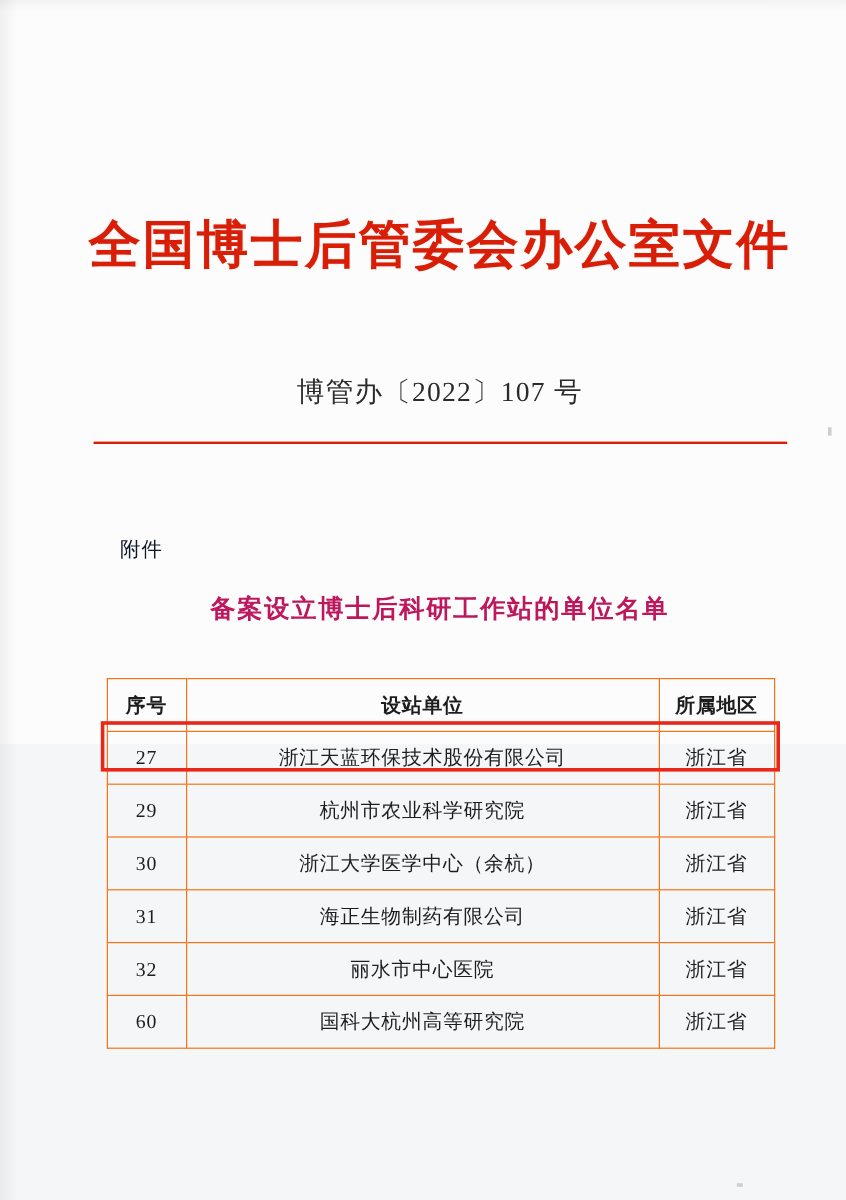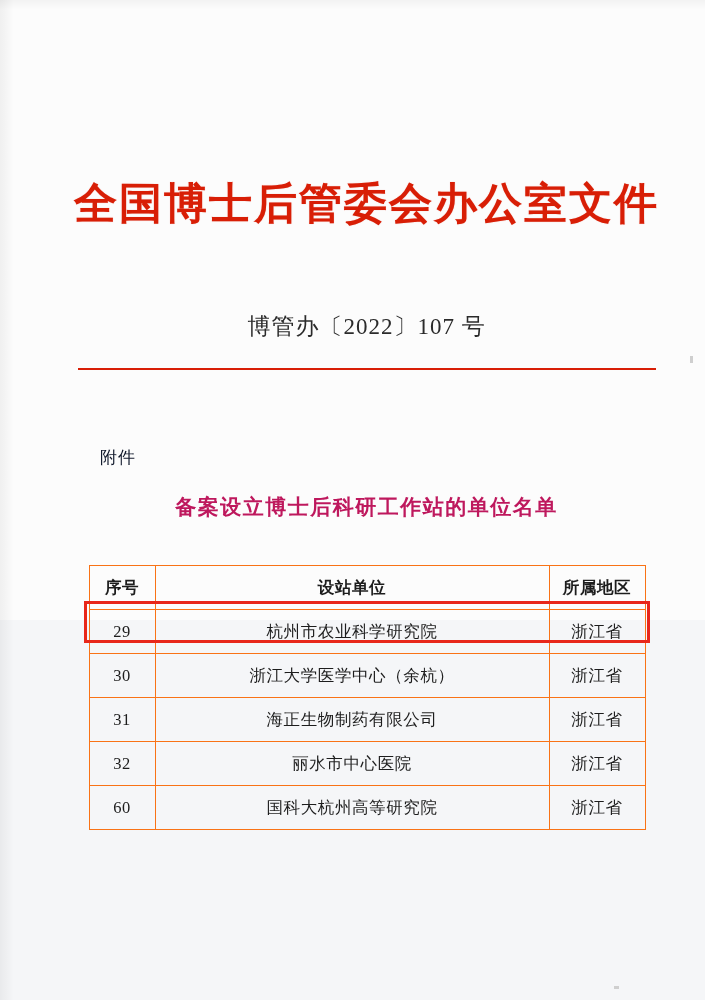--- a/index.html
+++ b/index.html
@@ -186,20 +186,25 @@
         </colgroup>
         <thead>
           <tr>
             <th>序号</th>
             <th>设站单位</th>
             <th>所属地区</th>
           </tr>
         </thead>
         <tbody>
           <tr>
+            <td>27</td>
+            <td>浙江天蓝环保技术股份有限公司</td>
+            <td>浙江省</td>
+          </tr>
+          <tr>
             <td>29</td>
             <td>杭州市农业科学研究院</td>
             <td>浙江省</td>
           </tr>
           <tr>
             <td>30</td>
             <td>浙江大学医学中心（余杭）</td>
             <td>浙江省</td>
           </tr>
           <tr>

